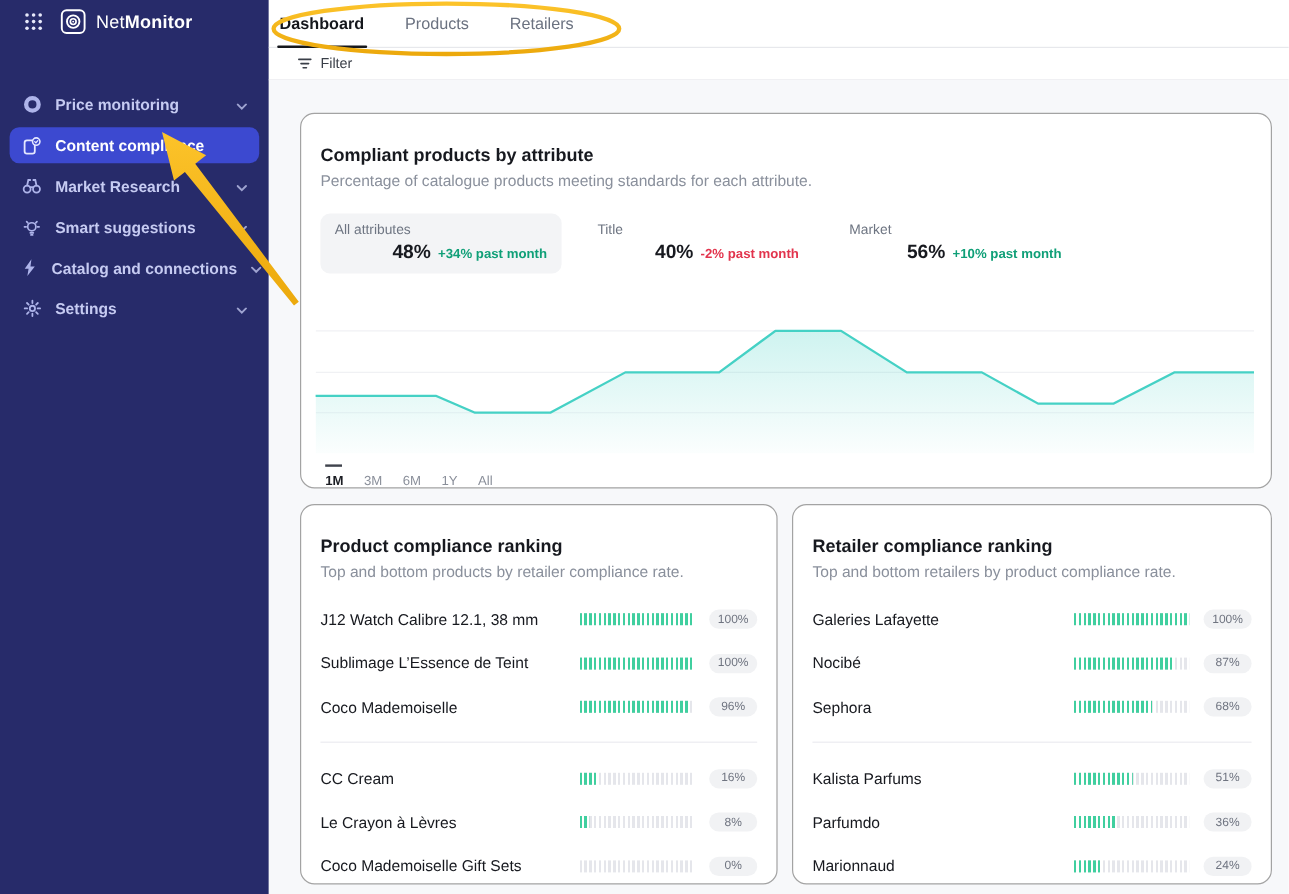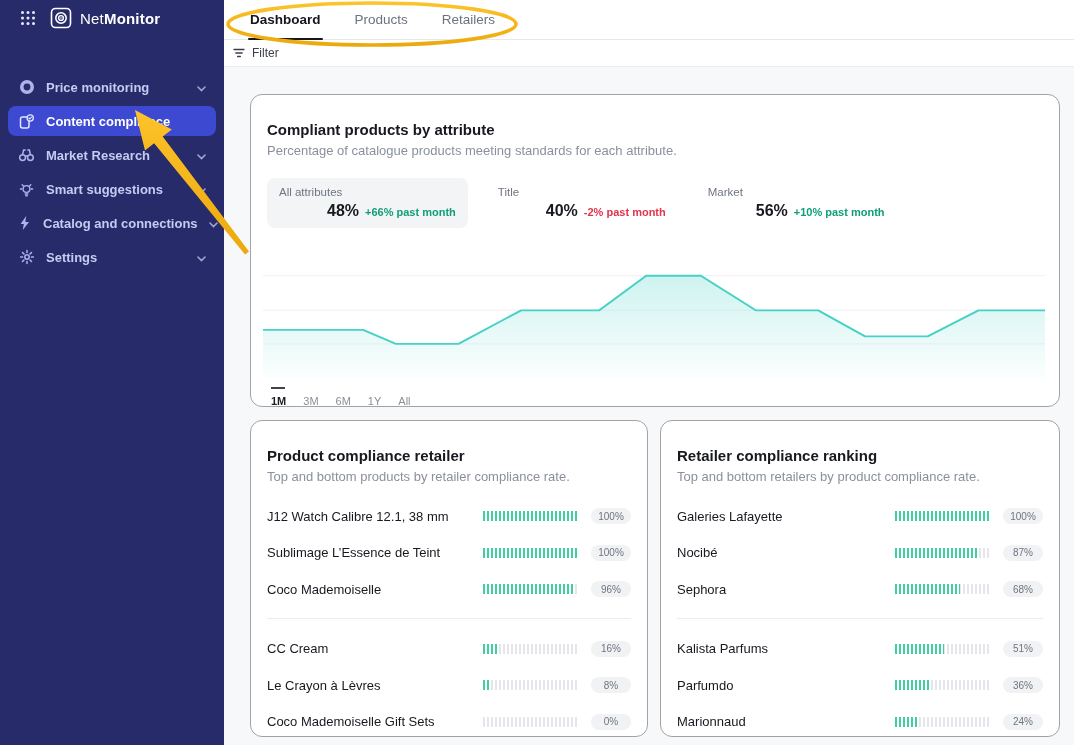--- a/index.html
+++ b/index.html
@@ -31,32 +31,32 @@
   .nav-item .nav-label { flex:1; white-space:nowrap; }
   .nav-item .chev { opacity:.75; }
   .nav-item.active { background:#3c49d0; color:#ffffff; }
   .nav-item.active .ic { color:#e4e7ff; }
   .ic { display:flex; width:17px; justify-content:center; color:#aeb4ea; }
 
   
   .main { flex:1; display:flex; flex-direction:column; min-width:0; }
   .tabbar {
     height:40px; background:#fff; border-bottom:1px solid #e7e8ec;
-    display:flex; align-items:stretch; padding-left:24px; gap:30px;
+    display:flex; align-items:stretch; padding-left:7px; gap:30px;
   }
   .tab {
     background:none; border:none; cursor:pointer; font-size:13.5px; color:#6b7280;
     font-weight:500; padding:0 2px; display:flex; align-items:center; position:relative;
     font-family:inherit;
   }
   .tab.active { color:#15171c; font-weight:700; }
   .tab.active::after { content:""; position:absolute; left:0; right:0; bottom:-1px; height:2.5px; background:#15171c; border-radius:2px; }
   .filterbar {
     height:27px; background:#fff; border-bottom:1px solid #ededf0;
-    display:flex; align-items:center; padding-left:9px;
+    display:flex; align-items:center; padding-left:24px;
   }
   .filter-btn { display:flex; align-items:center; gap:7px; background:none; border:none; cursor:pointer;
     font-size:12px; color:#3a3f48; font-weight:500; font-family:inherit; }
 
   .content { flex:1; background:#f7f8fa; padding:27px 14px 0 26px; overflow:hidden; }
   .card { background:#fff; border:1px solid #a3a3a3; border-radius:12px; }
 
   
   .chart-card { width:810px; height:313px; padding:26px 16px 0 16px; }
   .card-title { font-size:15px; font-weight:700; color:#17191f; }
@@ -240,21 +240,21 @@
 
       <section class="card chart-card">
         <h2 class="card-title">Compliant products by attribute</h2>
         <p class="card-sub">Percentage of catalogue products meeting standards for each attribute.</p>
 
         <div class="stats-row">
           <button class="stat selected">
             <div class="stat-label">All attributes</div>
             <div class="stat-line">
               <span class="stat-value">48%</span>
-              <span class="stat-trend" style="color: rgb(15, 159, 119);">+66% past month</span>
+              <span class="stat-trend" style="color: rgb(15, 159, 119);">+34% past month</span>
             </div>
           </button>
           <button class="stat">
             <div class="stat-label">Title</div>
             <div class="stat-line">
               <span class="stat-value">40%</span>
               <span class="stat-trend" style="color: rgb(226, 52, 77);">-2% past month</span>
             </div>
           </button>
           <button class="stat">
@@ -289,21 +289,21 @@
           <button class="range-opt">3M</button>
           <button class="range-opt">6M</button>
           <button class="range-opt">1Y</button>
           <button class="range-opt">All</button>
         </div>
       </section>
 
       <div class="cards-row">
 
         <section class="card ranking-card product">
-          <h2 class="card-title">Product compliance retailer</h2>
+          <h2 class="card-title">Product compliance ranking</h2>
           <p class="card-sub">Top and bottom products by retailer compliance rate.</p>
           <div class="rank-list">
             <div class="rank-row">
               <span class="rank-name">J12 Watch Calibre 12.1, 38 mm</span>
               <span class="tickbar">
                   <span class="ticks-bg"></span>
                   <span class="ticks-fill" style="width: 100%;"></span>
                 </span>
               <span class="pct-badge">100%</span>
             </div>

